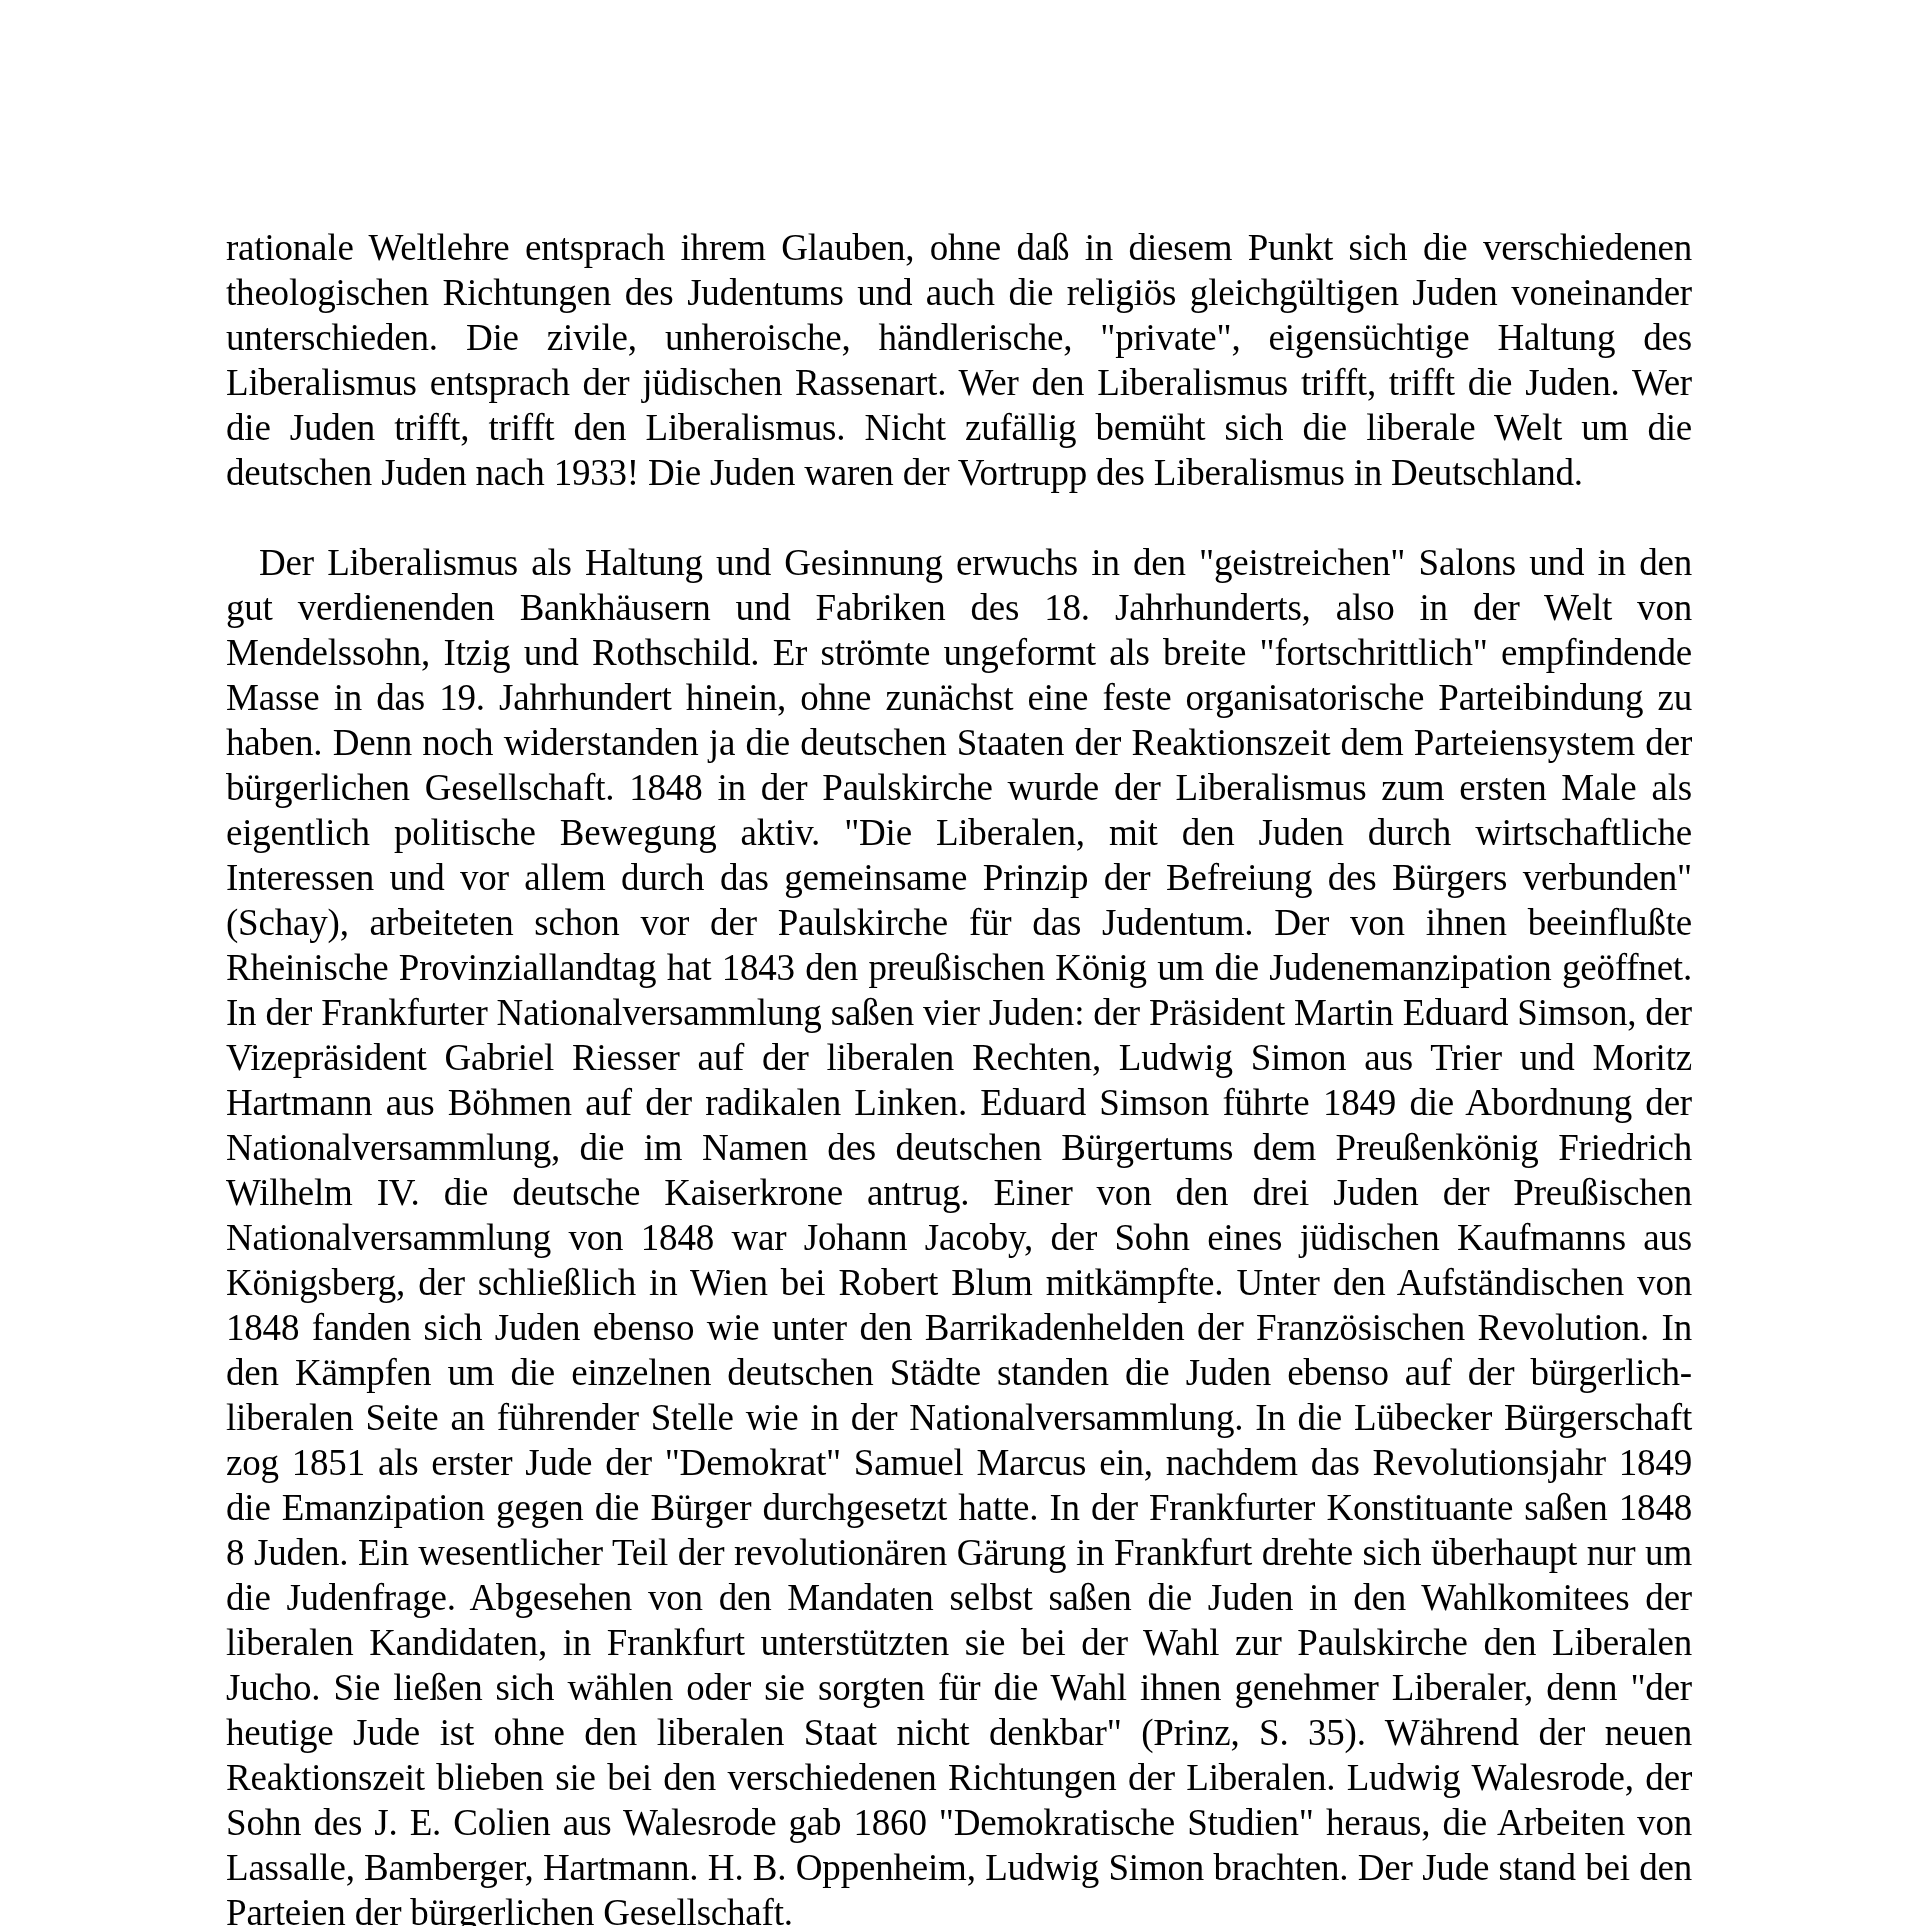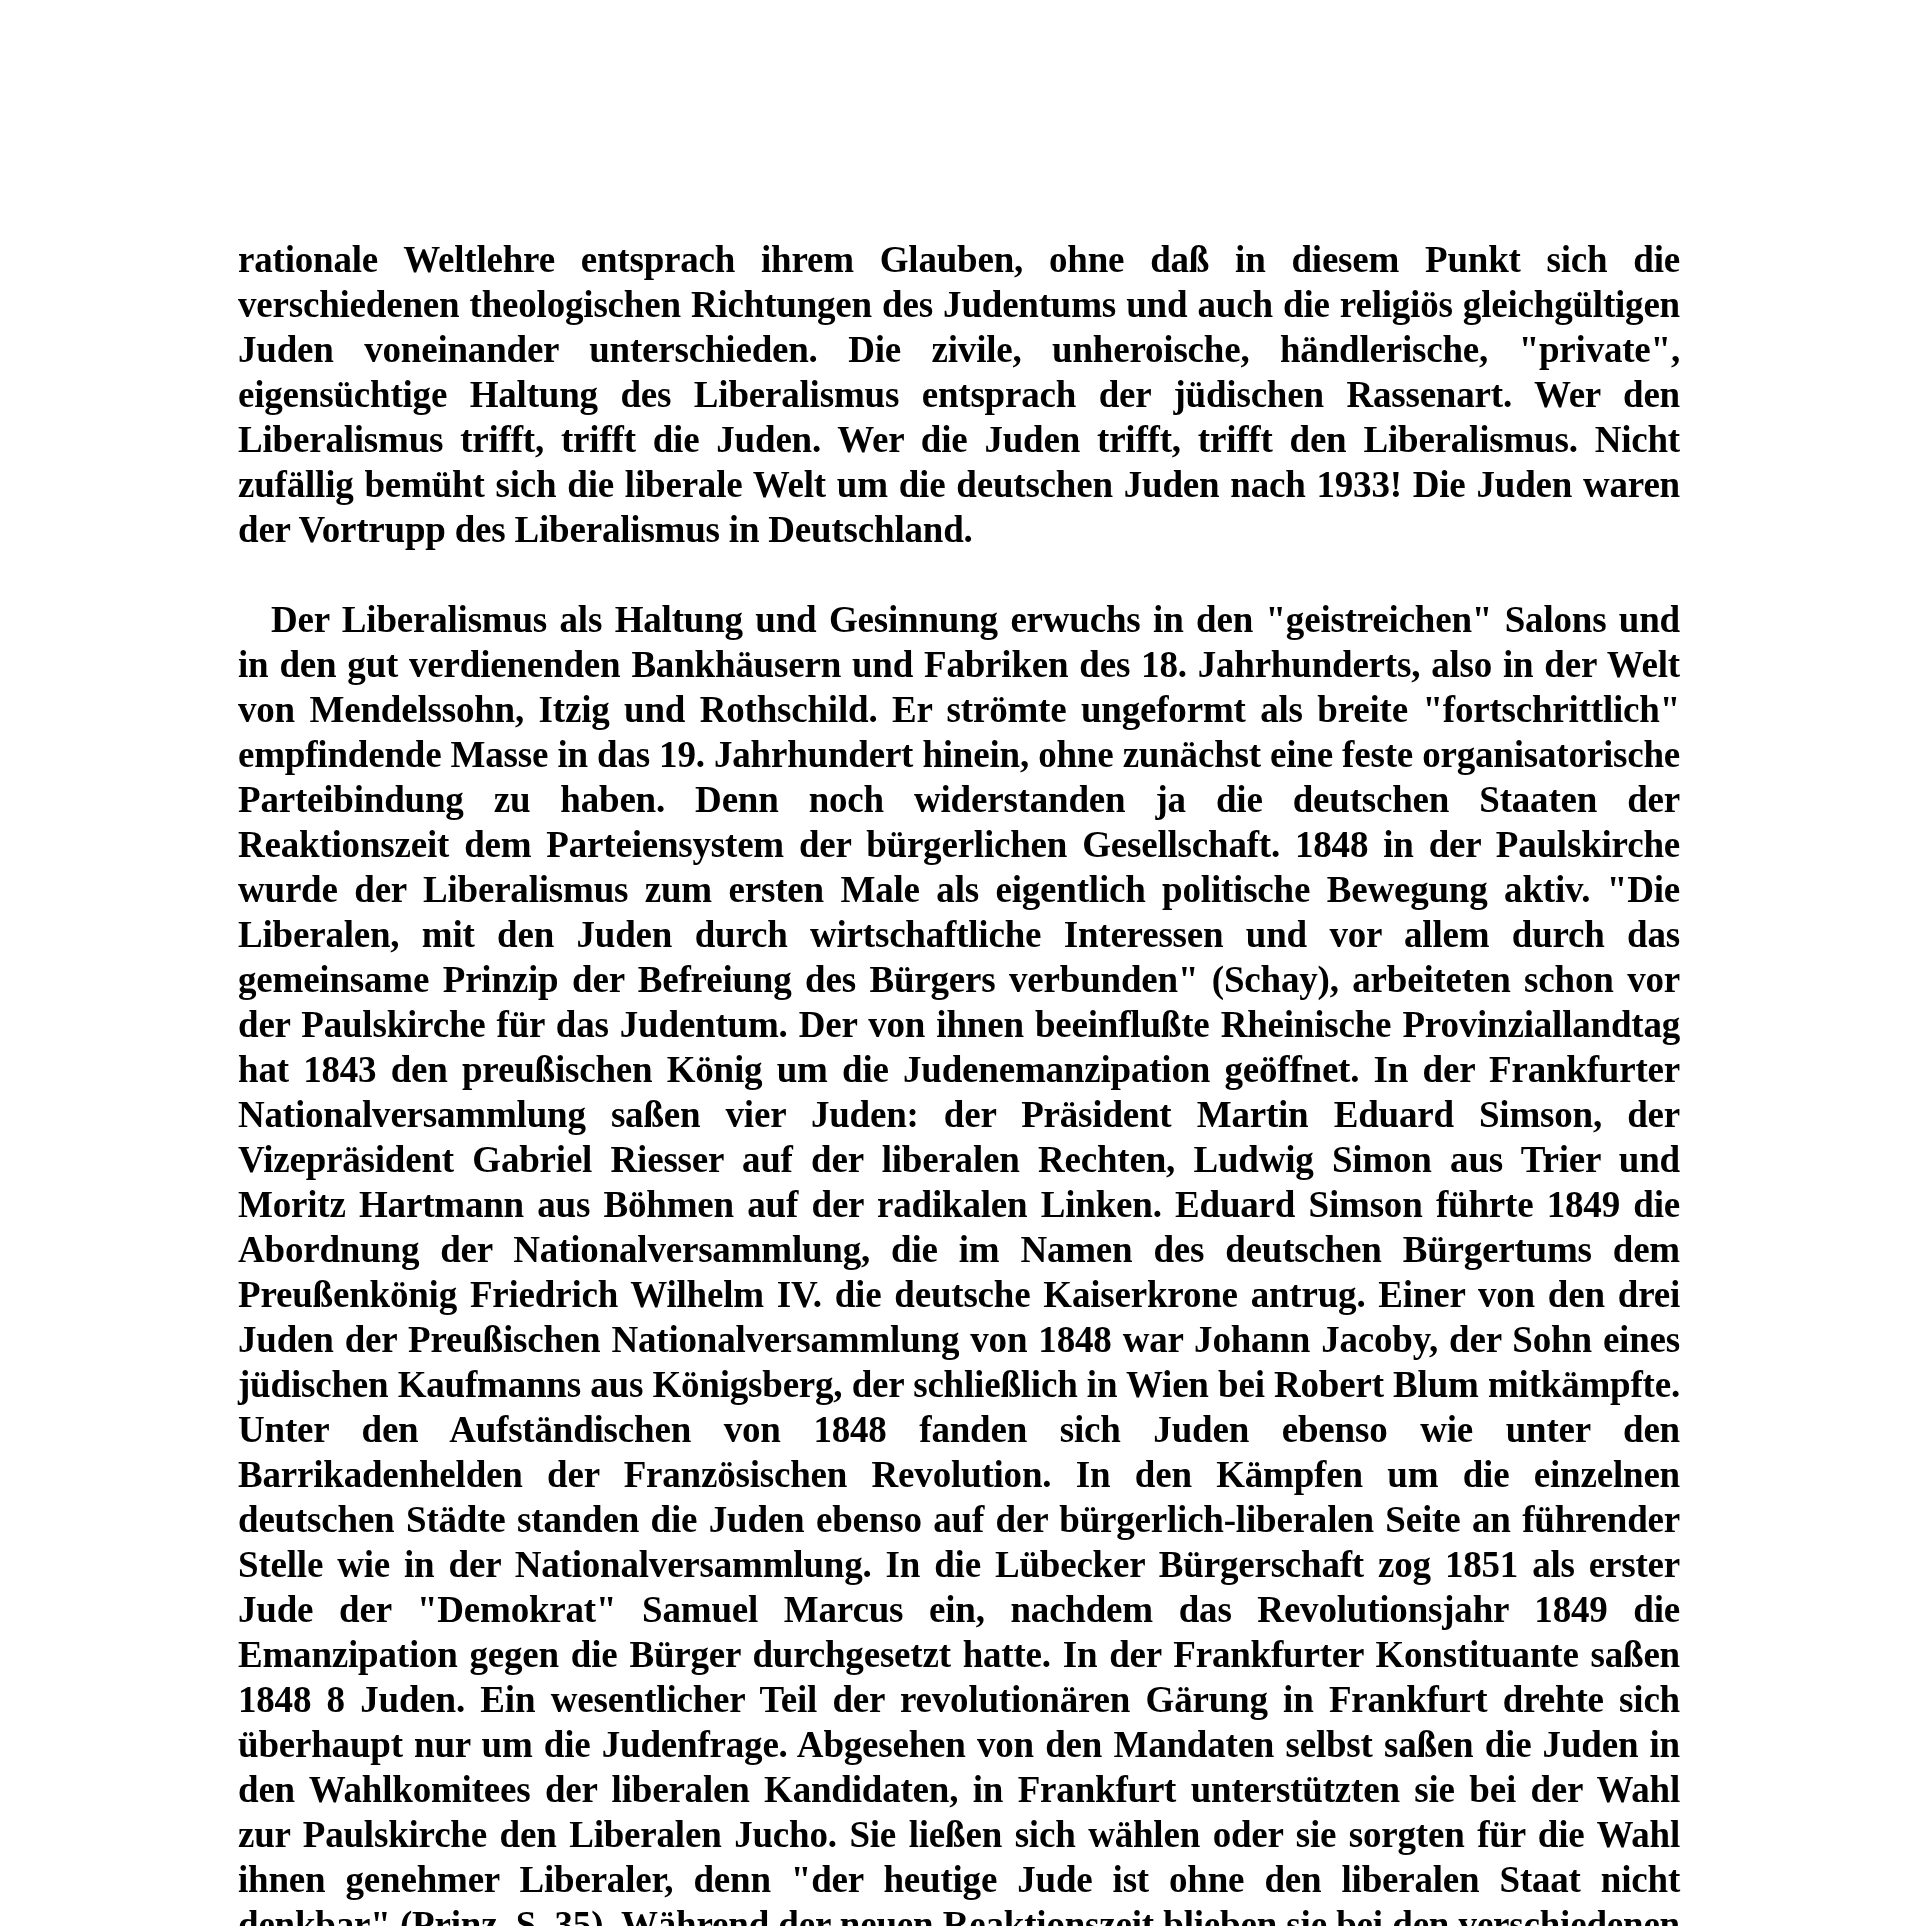--- a/index.html
+++ b/index.html
@@ -21,23 +21,22 @@
     left: 226px;
     top: 225px;
     width: 1466px;
     font-size: 37px;
     line-height: 45px;
     text-align: justify;
     letter-spacing: -0.2px;
     hyphens: none;
   }
   .para {
-    margin: 12px;
+    margin: 0;
     padding: 0;
-    font-weight: bold;
   }
   .para + .para {
     margin-top: 45px;
   }
   .indent {
     text-indent: 33px;
   }
 </style>
 </head>
 <body>

